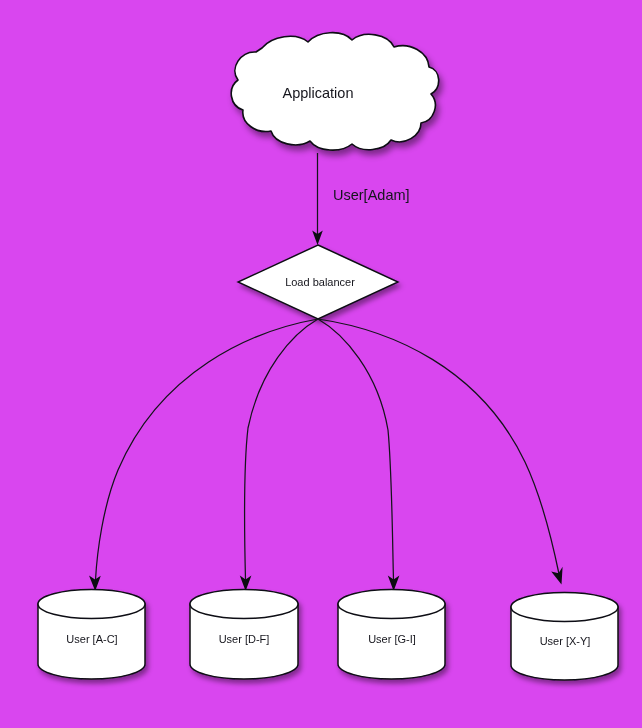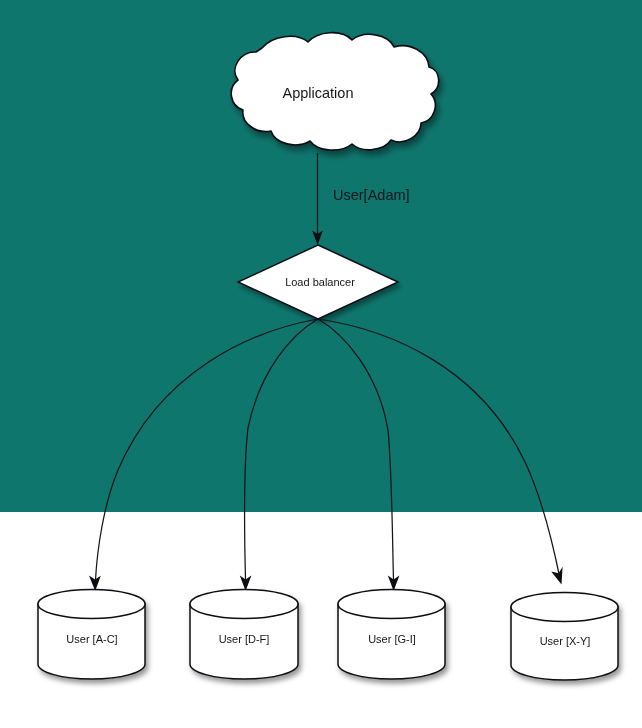--- a/index.html
+++ b/index.html
@@ -11,22 +11,22 @@
   body {
     width: 642px;
     height: 728px;
     font-family: "Liberation Sans", sans-serif;
     color: #1a1a22;
     overflow: hidden;
   }
   #diagram-canvas {
     position: relative;
     width: 642px;
-    height: 512px;
-    background: #0f766e;
+    height: 728px;
+    background: #d946ef;
   }
   svg#diagram-svg {
     position: absolute;
     top: 0;
     left: 0;
     width: 642px;
     height: 728px;
     display: block;
   }
   .shape-fill {

